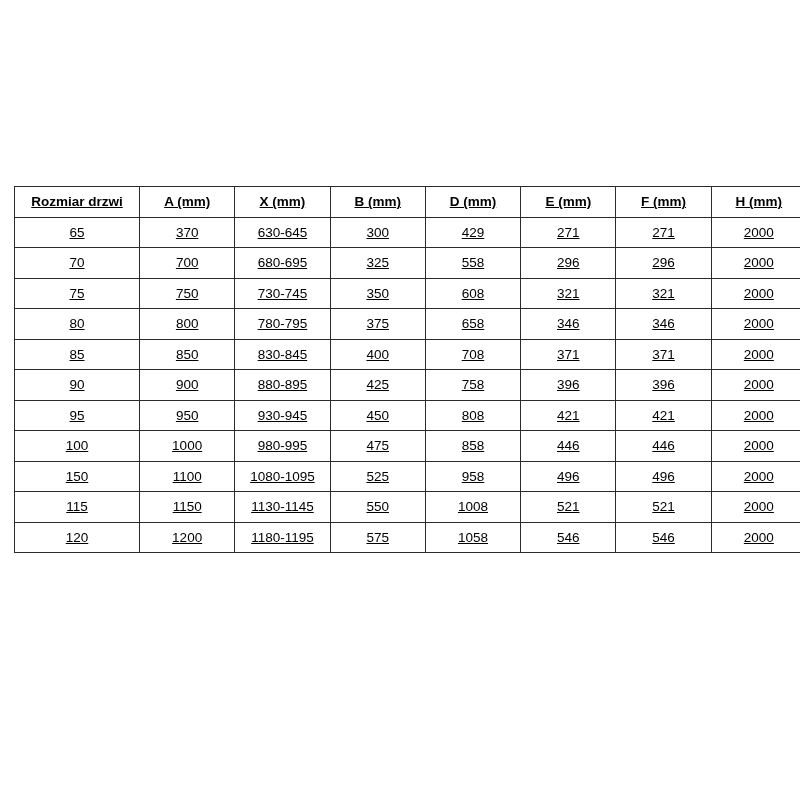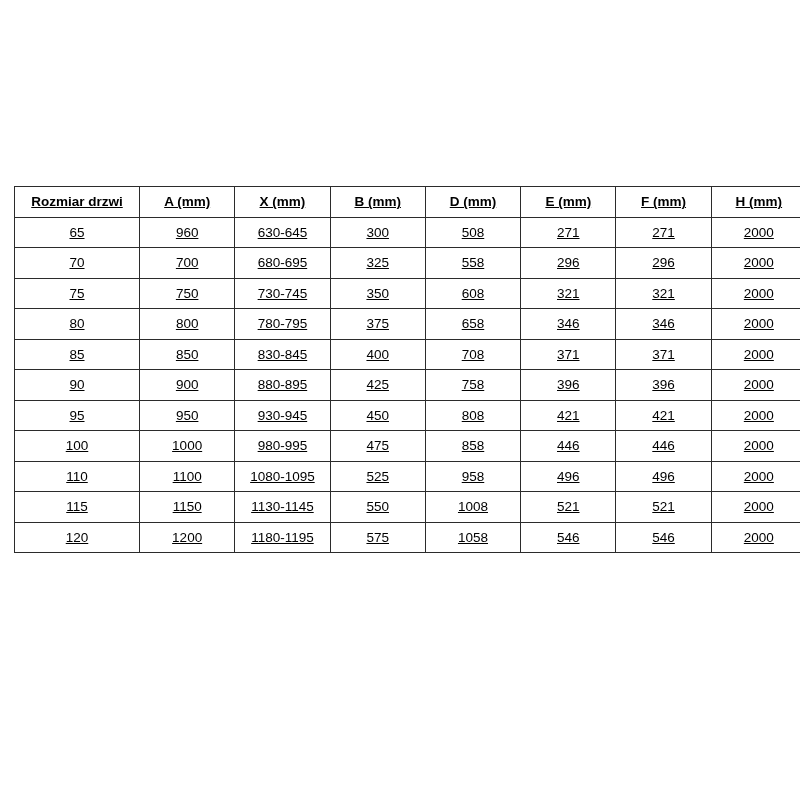--- a/index.html
+++ b/index.html
@@ -71,24 +71,24 @@
         <th>D (mm)</th>
         <th>E (mm)</th>
         <th>F (mm)</th>
         <th>H (mm)</th>
       </tr>
     </thead>
     <tbody id="spec-table-body">
 
         <tr>
           <td>65</td>
-          <td>960</td>
+          <td>370</td>
           <td>630-645</td>
           <td>300</td>
-          <td>508</td>
+          <td>429</td>
           <td>271</td>
           <td>271</td>
           <td>2000</td>
         </tr>
         <tr>
           <td>70</td>
           <td>700</td>
           <td>680-695</td>
           <td>325</td>
           <td>558</td>
@@ -150,21 +150,21 @@
           <td>100</td>
           <td>1000</td>
           <td>980-995</td>
           <td>475</td>
           <td>858</td>
           <td>446</td>
           <td>446</td>
           <td>2000</td>
         </tr>
         <tr>
-          <td>110</td>
+          <td>150</td>
           <td>1100</td>
           <td>1080-1095</td>
           <td>525</td>
           <td>958</td>
           <td>496</td>
           <td>496</td>
           <td>2000</td>
         </tr>
         <tr>
           <td>115</td>

